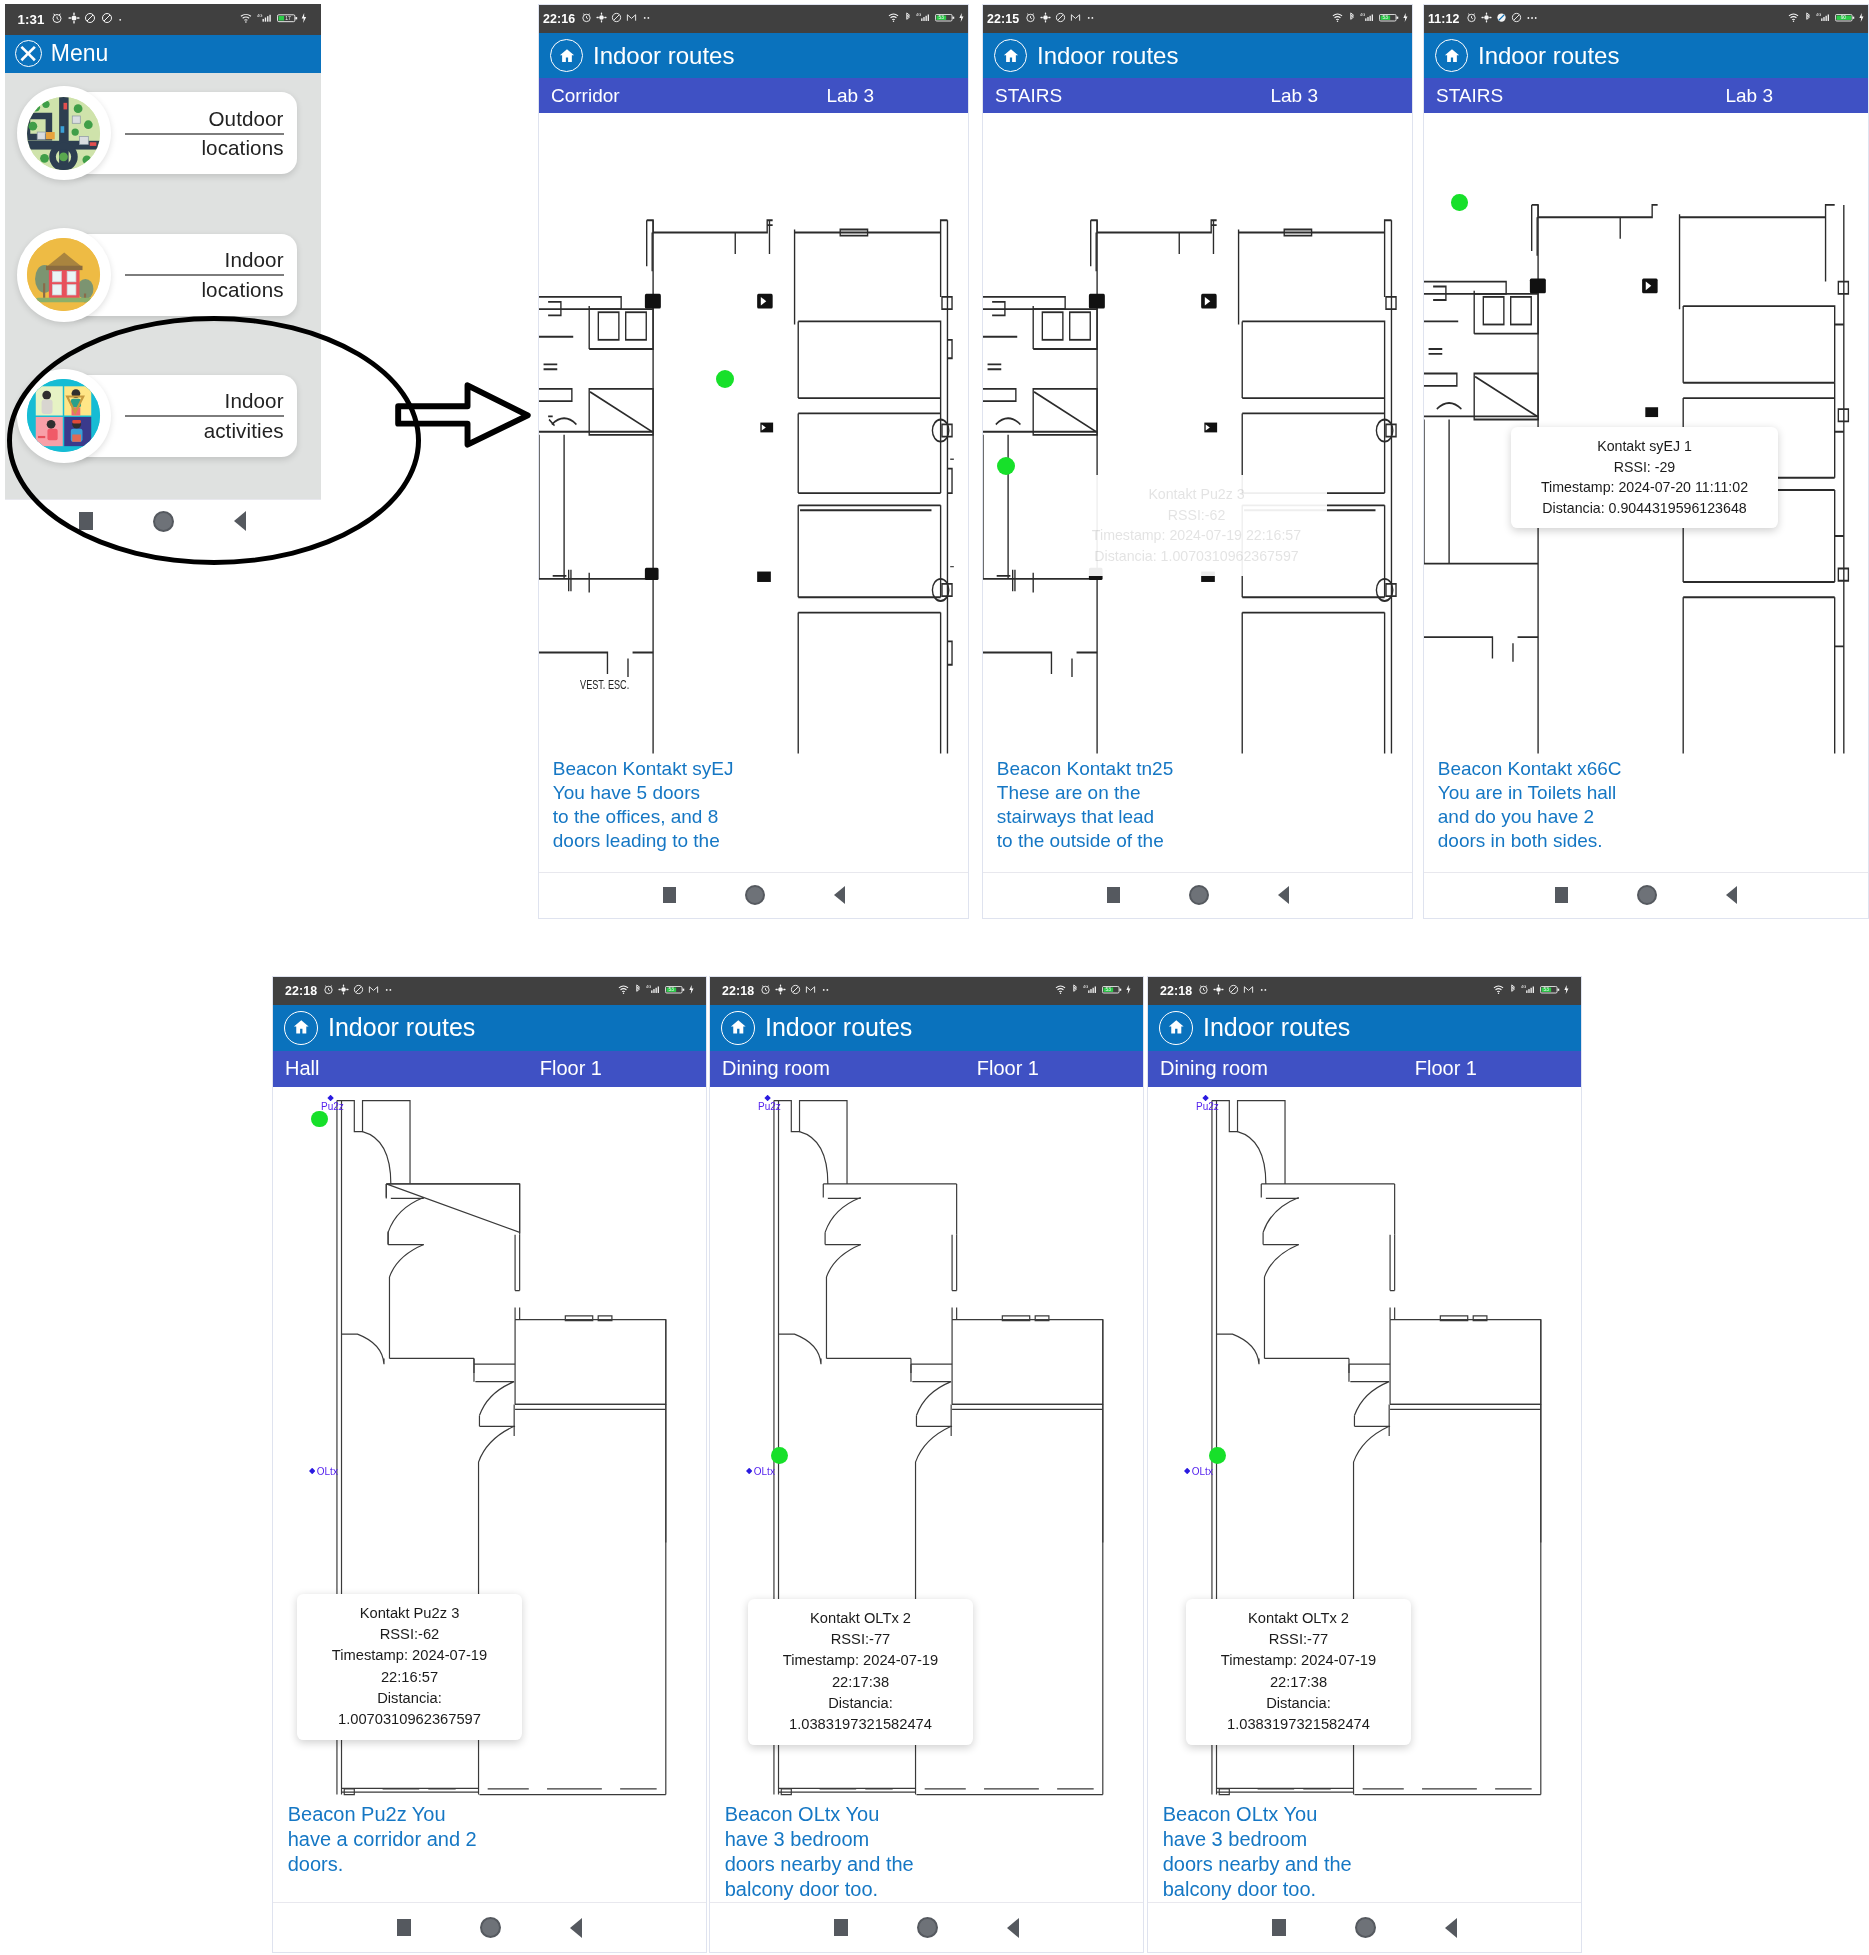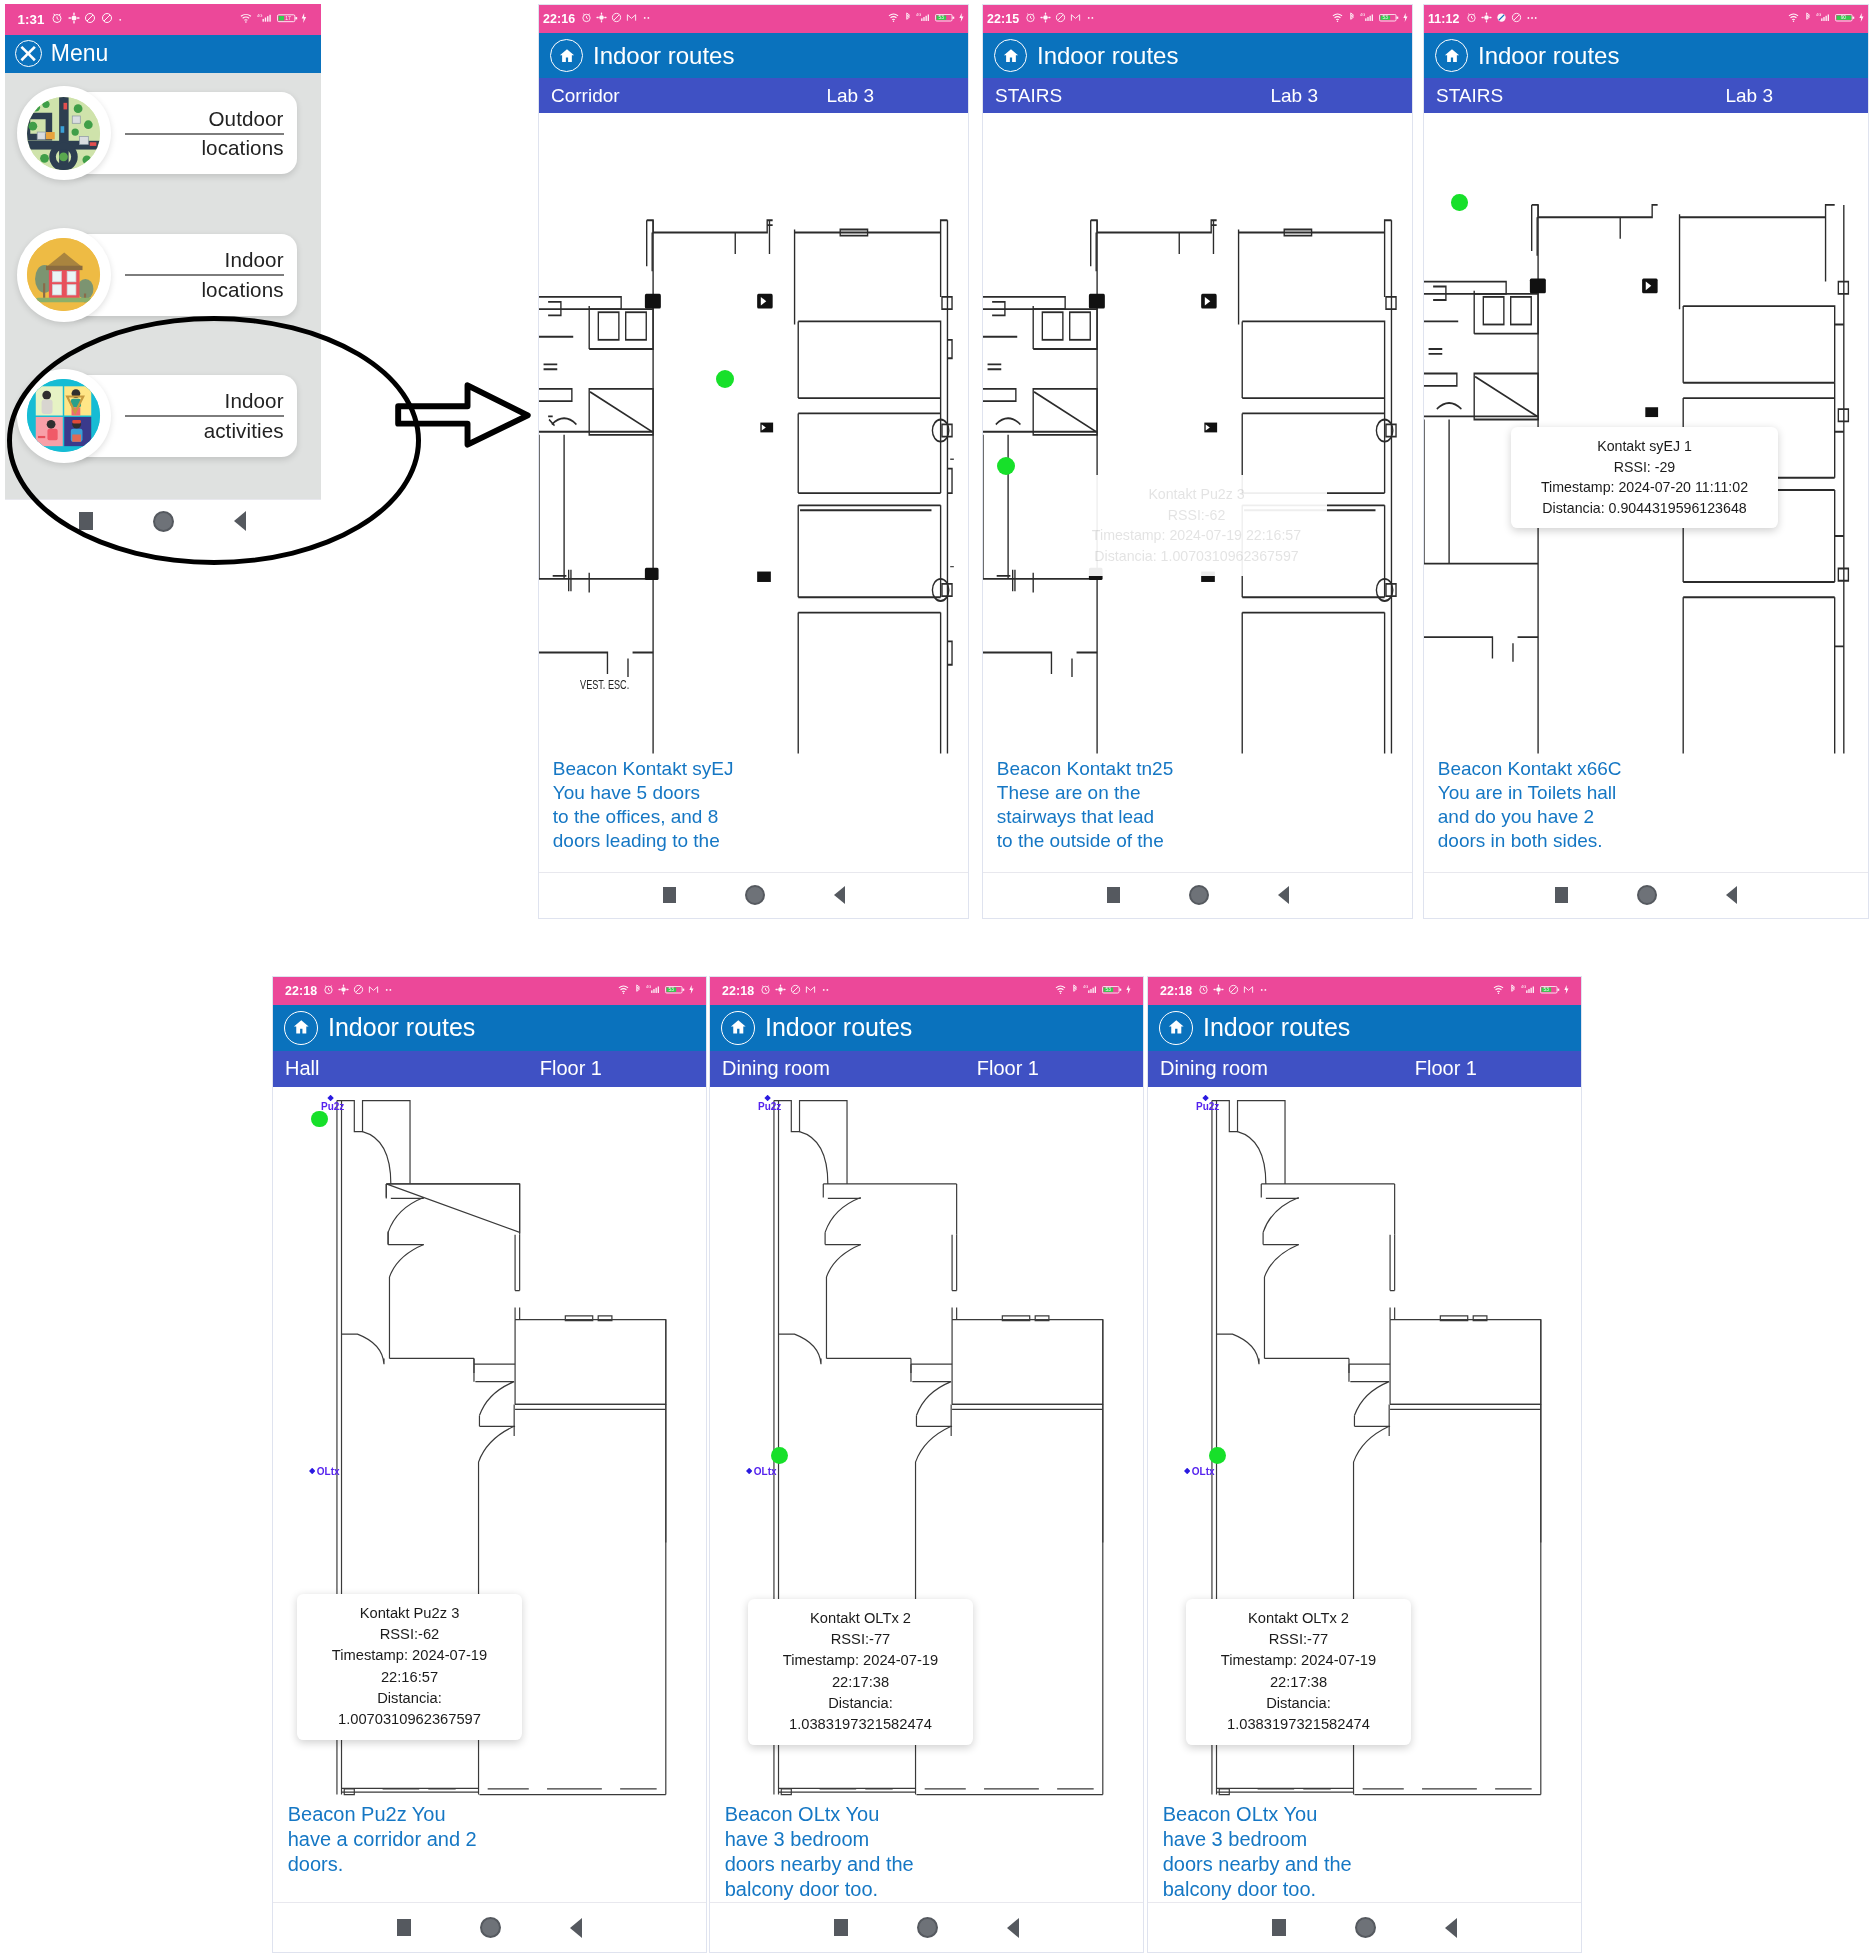--- a/index.html
+++ b/index.html
@@ -2,41 +2,41 @@
 <html style="font-size:7.3px"><head>
 <meta charset="utf-8">
 <style>
   html,body{margin:0;padding:0;background:#fff;}
   body{width:1870px;height:1955px;position:relative;font-family:"Liberation Sans",sans-serif;-webkit-font-smoothing:antialiased;}
 
   
   .phone{position:absolute;background:#fff;box-sizing:border-box;overflow:hidden;}
   .phone.bordered{border:0.9px solid #dfe3ef;}
 
-  .statusbar{background:#ec4899;color:#fff;display:flex;align-items:center;
+  .statusbar{background:#404040;color:#fff;display:flex;align-items:center;
              justify-content:space-between;box-sizing:border-box;}
   .sb-left,.sb-right{display:flex;align-items:center;}
   .sb-left span,.sb-right span{display:inline-block;}
   .sb-time{font-weight:600;letter-spacing:0.1px;}
   .sb-ico{opacity:.95;}
 
   .appbar{background:#0a72bd;color:#fff;display:flex;align-items:center;box-sizing:border-box;}
   .appbar .title{font-weight:400;}
   .round-ico{border:1.4px solid #fff;border-radius:50%;display:flex;align-items:center;
              justify-content:center;box-sizing:border-box;flex:none;}
 
   .subbar{background:#3f51c4;color:#fff;display:flex;align-items:center;
           justify-content:space-between;box-sizing:border-box;}
 
   .plan{position:relative;background:#fff;overflow:hidden;flex:1 1 auto;}
   .plan svg{position:absolute;left:0;top:0;width:100%;height:100%;}
 
   .dot{position:absolute;background:#17e02a;border-radius:50%;}
   .bmark{position:absolute;display:flex;align-items:center;color:#5522ee;
-         font-weight:700;white-space:nowrap;}
+         font-weight:400;white-space:nowrap;}
   .bmark .dia{width:6.4px;height:6.4px;background:#2a1ae0;
         clip-path:polygon(50% 0,100% 50%,50% 100%,0 50%);margin-right:1.4px;flex:none;}
 
   .tooltip{position:absolute;background:#fff;border-radius:6.4px;
            box-shadow:0 2.8px 8.3px rgba(0,0,0,.18);text-align:center;
            color:#1b1b1b;box-sizing:border-box;line-height:1.45;}
   .tooltip.ghost{box-shadow:none;color:rgba(40,40,40,.13);background:rgba(255,255,255,.92);}
 
   .beacontext{color:#1577c4;font-weight:400;line-height:1.25;box-sizing:border-box;}
 

